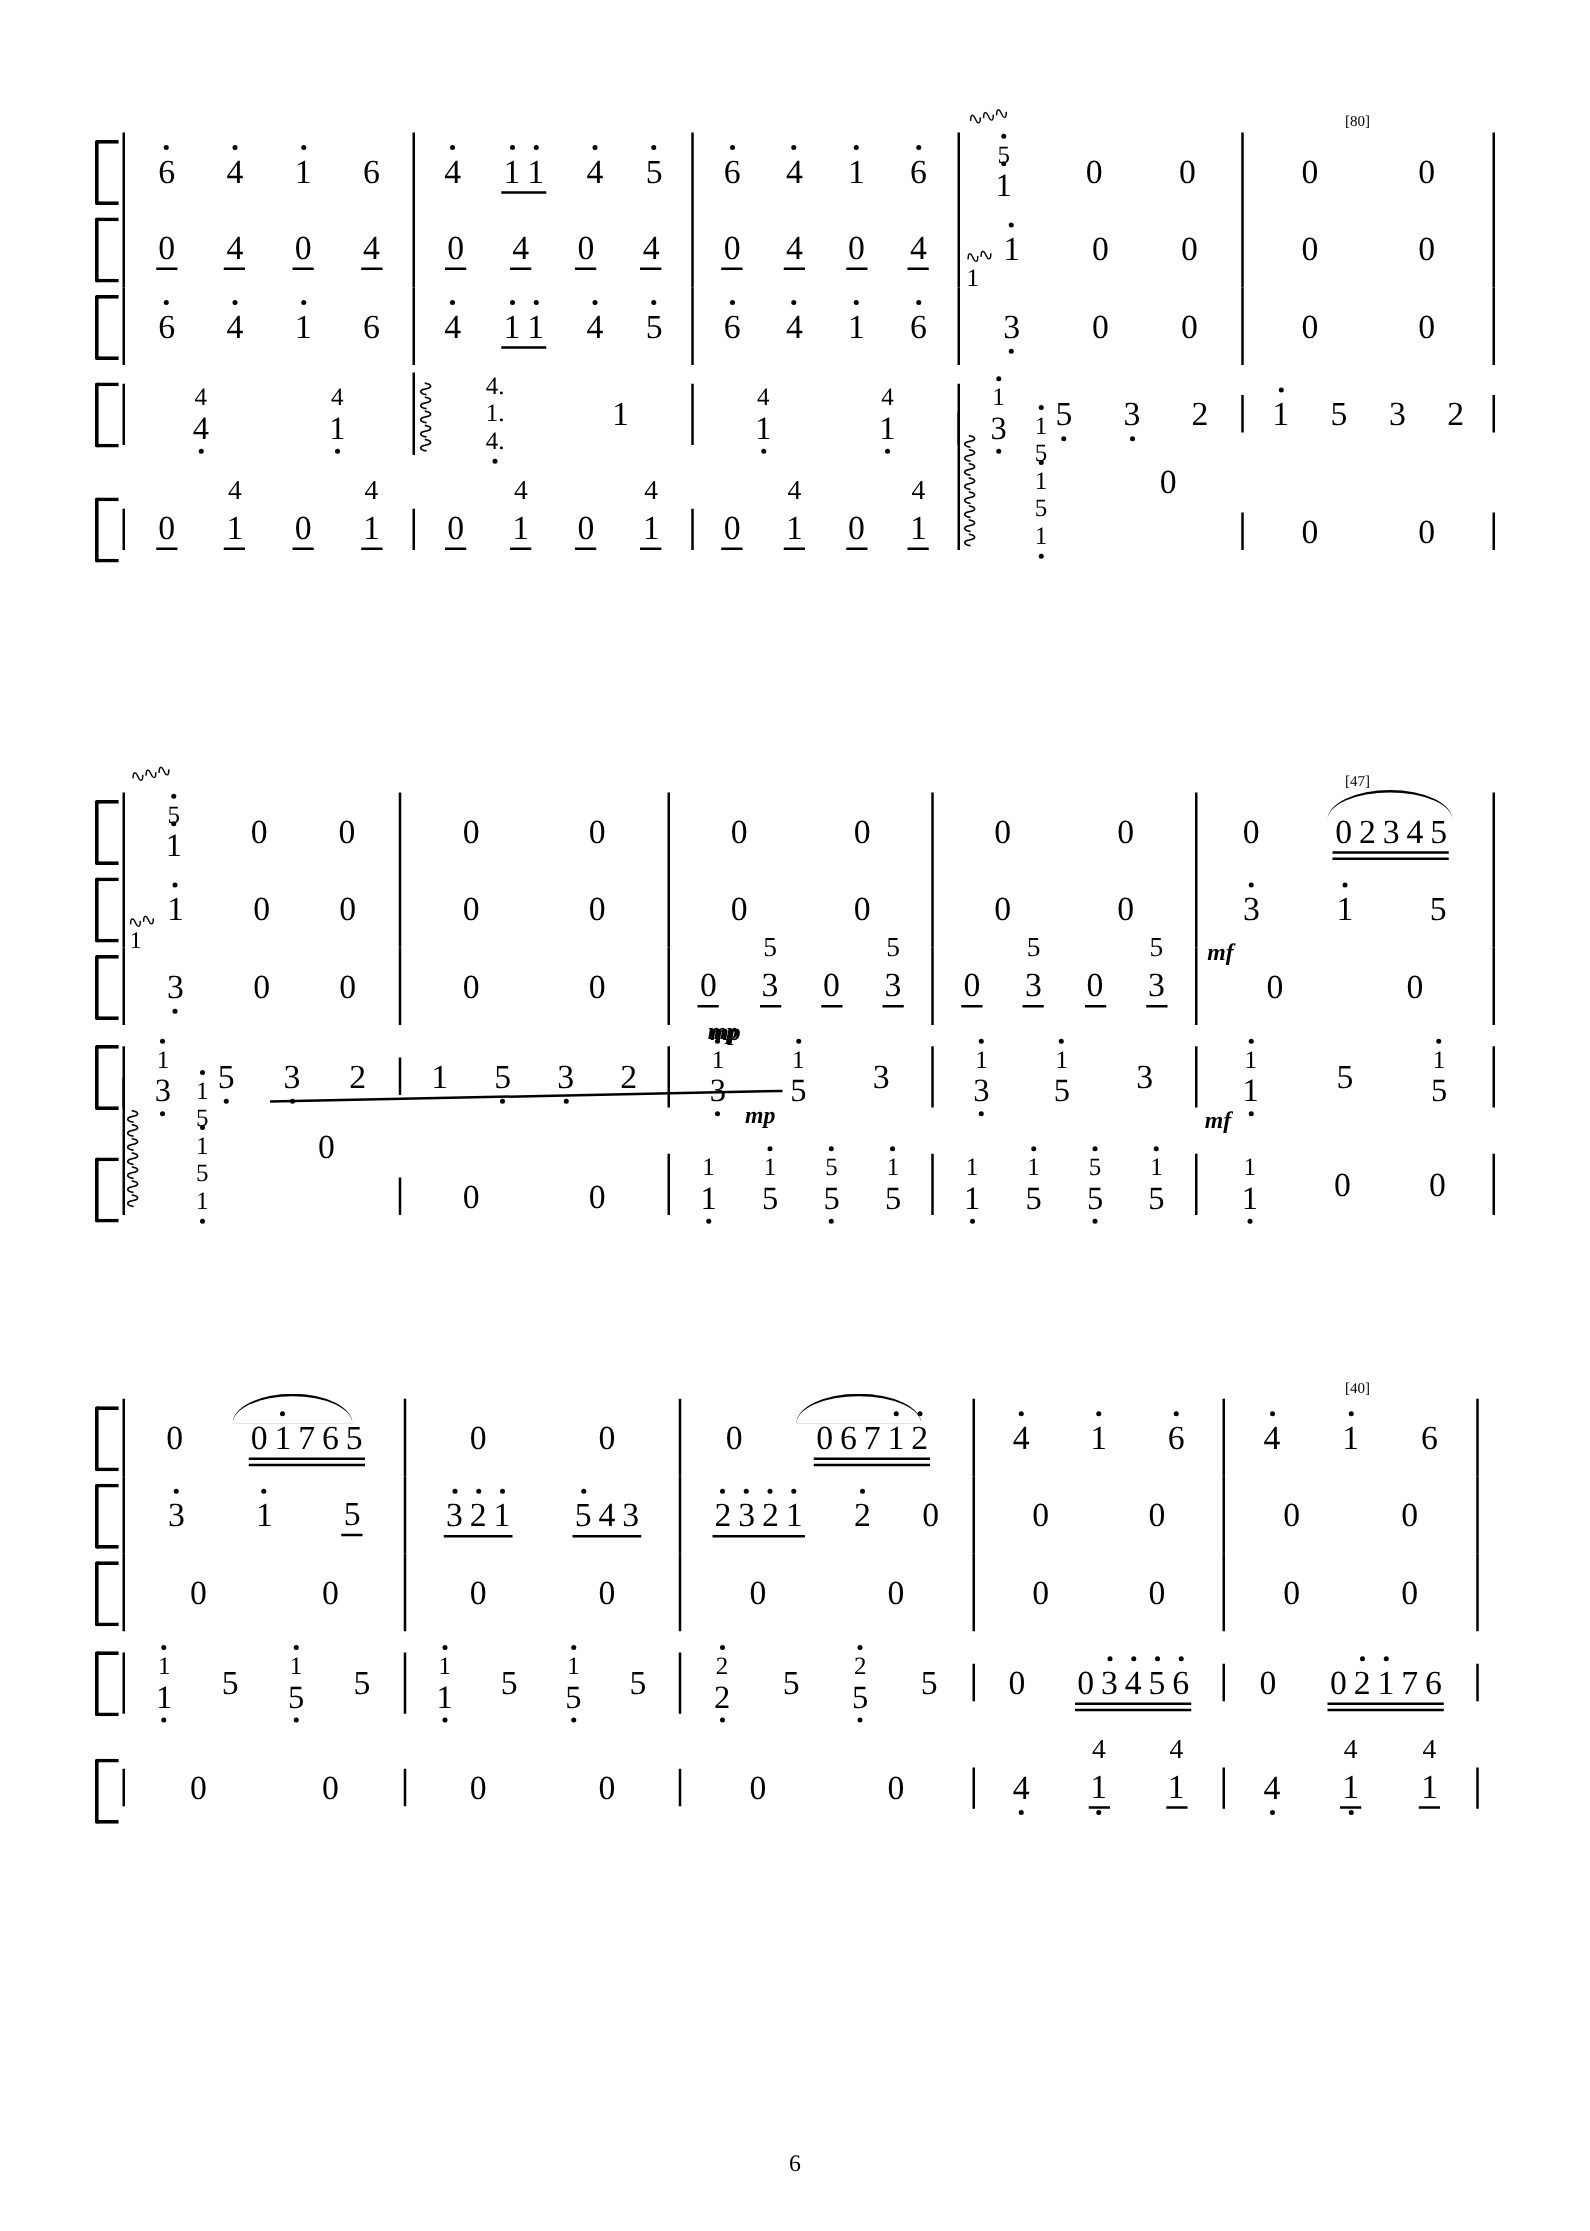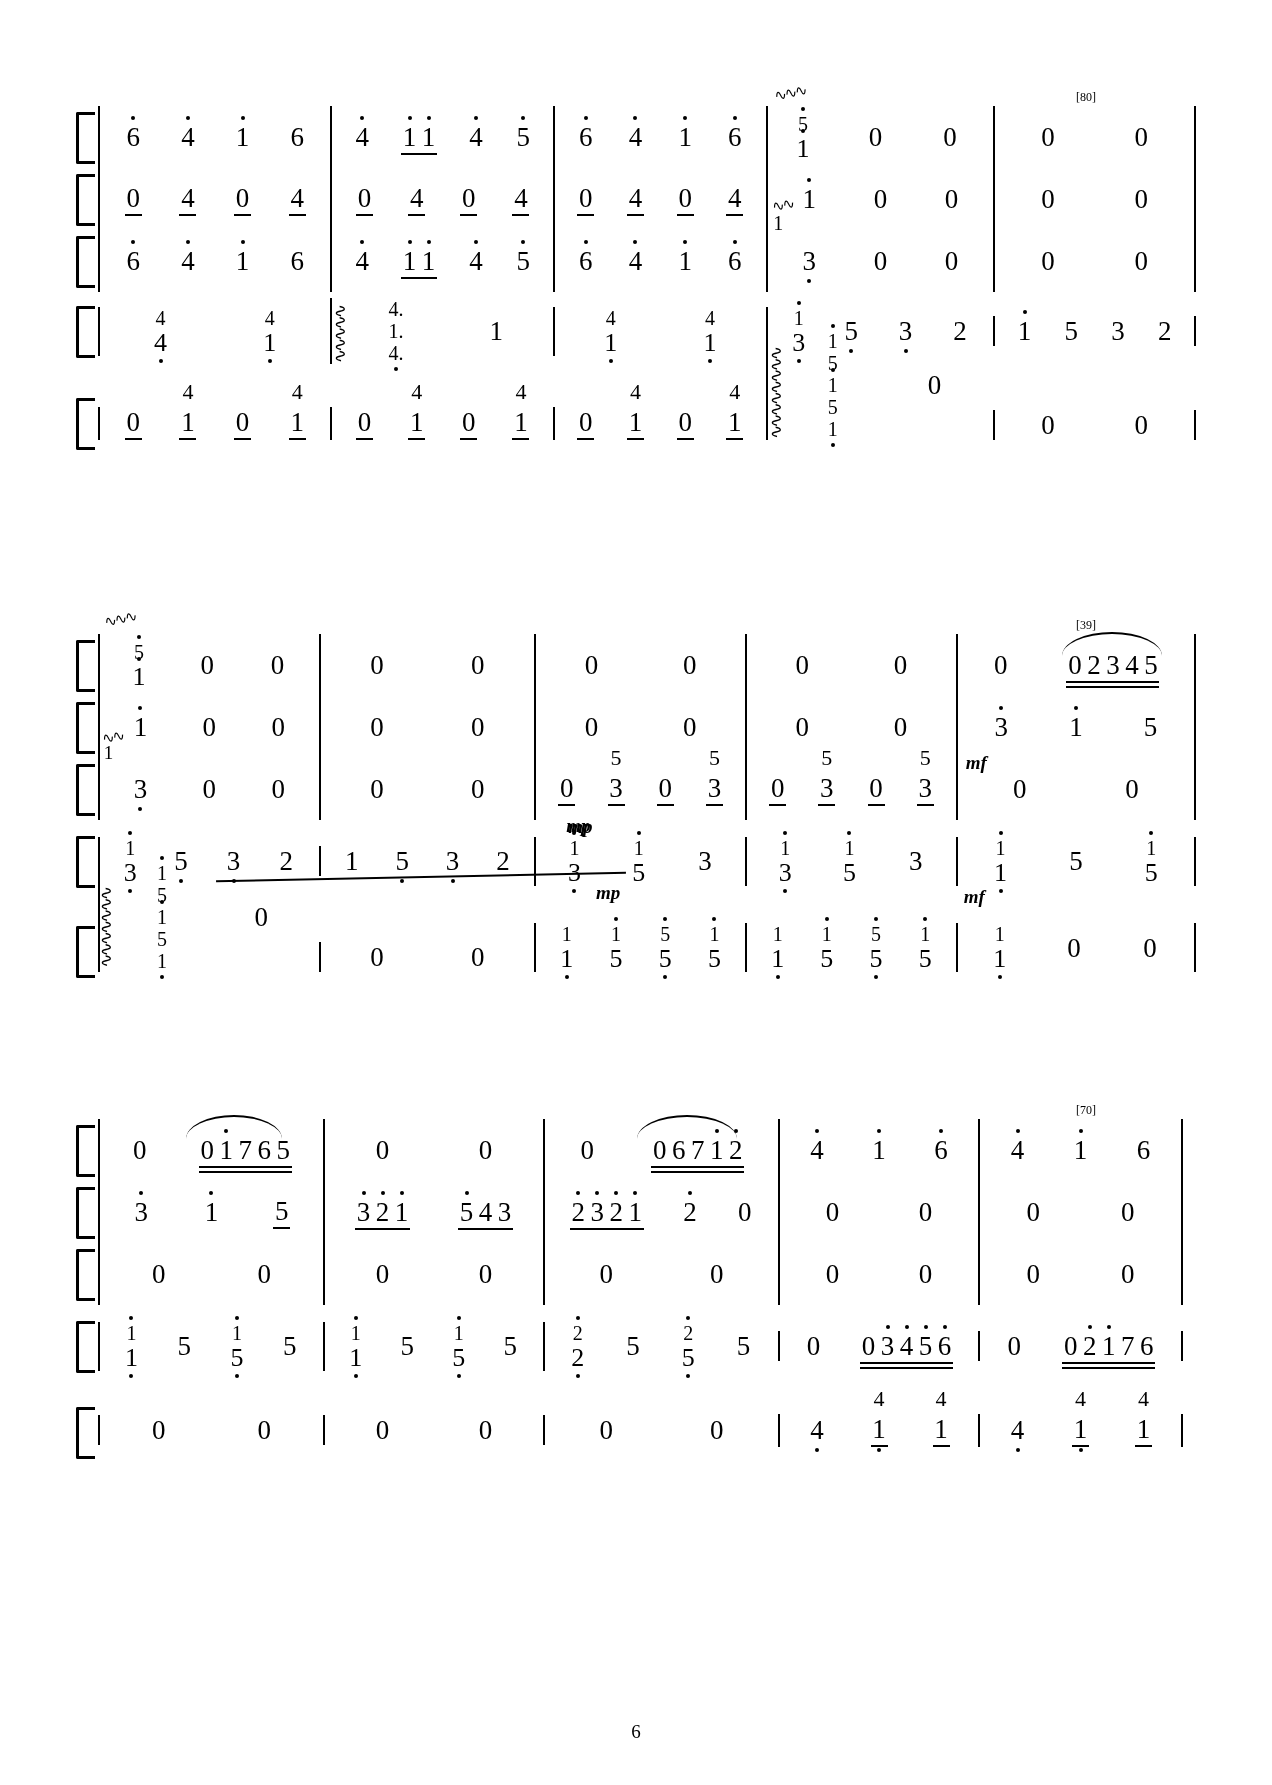--- a/index.html
+++ b/index.html
@@ -415,21 +415,21 @@
         <div class="ms endbar" style="width:205px">
           <span class="n">0</span>
           <span class="n">0</span>
         </div>
       </div>
     </div>
   </div>
 
   <div class="system" style="position:absolute; left:76px; top:620px; width:1120px; height:430px;">
 
-    <div class="measnum" style="left:1000px; top:-2px;">[39]</div>
+    <div class="measnum" style="left:1000px; top:-2px;">[47]</div>
 
     <div class="row" style="top:14px;">
       <div class="bracket"></div>
       <div class="measures">
         <div class="ms" style="width:225px">
           <span class="trem" style="left:4px; top:-24px;">∿∿∿</span>
           <span class="chord">
               <span class="cn sm dot-up">5</span>
               <span class="cn dot-up">1</span>
             </span>
@@ -644,21 +644,21 @@
             </span>
           <span class="n">0</span>
           <span class="n">0</span>
         </div>
       </div>
     </div>
   </div>
 
   <div class="system" style="position:absolute; left:76px; top:1105px; width:1120px; height:420px;">
 
-    <div class="measnum" style="left:1000px; top:-2px;">[70]</div>
+    <div class="measnum" style="left:1000px; top:-2px;">[40]</div>
 
     <div class="row" style="top:14px;">
       <div class="bracket"></div>
       <div class="measures">
         <div class="ms" style="width:225px">
           <span class="slur" style="left:86px; top:-4px; width:96px;"></span>
           <span class="n">0</span>
           <span class="grp b2">
             <span class="n">0</span>
               <span class="n dot-up">1</span>

